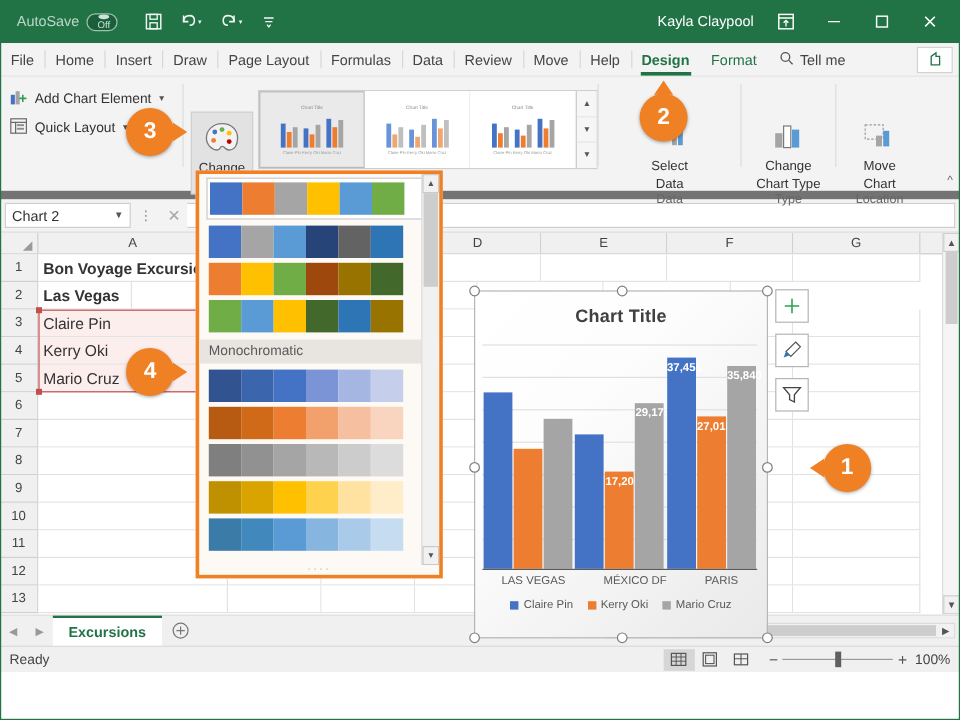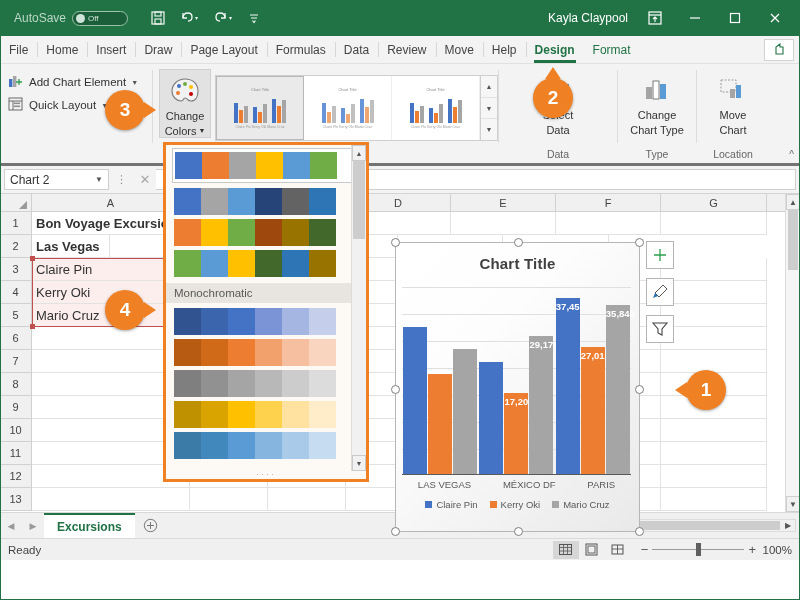--- a/index.html
+++ b/index.html
@@ -13,22 +13,22 @@
   }
 
   
   #titlebar {
     height:36px; background:#217346; color:#fff;
     display:flex; align-items:center; position:relative;
   }
   .autosave { display:flex; align-items:center; gap:6px; margin-left:14px; }
   .autosave-label { color:#bcd8c8; font-size:12px; }
   .toggle {
-    width:56px; height:15px; border-radius:8px; border:1px solid #9cc2ad;
-    background:#1b5e3a; position:relative; display:flex; align-items:center;
+    width:26px; height:15px; border-radius:8px; border:1px solid #9cc2ad;
+    background:#1b5e3a; position:relative; display:flex; align-items:center;flex-direction:column;
   }
   .toggle .knob { width:9px; height:9px; border-radius:50%; background:#cfe3d8; margin-left:3px; }
   .toggle .offtxt { font-size:8px; color:#cfe3d8; margin-left:3px; }
   .qat { display:flex; align-items:center; gap:14px; margin-left:22px; }
   .qat-btn { color:#fff; opacity:.95; display:flex; align-items:center; }
   #win-title {
     position:absolute; left:0; right:0; text-align:center;
     font-size:12.5px; color:#fff; pointer-events:none;
   }
   #user-area {
@@ -57,35 +57,36 @@
   .tab.ctx { color:#217346; }
   #tellme { display:flex; align-items:center; gap:5px; padding:0 9px; color:#444; font-size:12px; }
   #share-btn {
     margin-left:auto; margin-right:6px; align-self:center;
     width:30px; height:22px; border:1px solid #d2d2d2; background:#fff;
     display:flex; align-items:center; justify-content:center;
   }
 
   
   #ribbon {
-    height:102px; background:#f3f3f3; border-bottom:3px solid #737373;
+    height:102px; background:#f3f3f3; border-bottom:7px solid #737373;
     display:flex; position:relative;
   }
   .rgroup { position:relative; display:flex; flex-direction:column; height:100%; }
   .rgroup .gbody { flex:1; display:flex; align-items:flex-start; padding-top:5px; }
   .gtitle { font-size:10.5px; color:#666; text-align:center; padding-bottom:3px; }
   .gsep { width:1px; background:#dcdcdc; margin:6px 0 20px 0; }
 
   .stacked { display:flex; flex-direction:column; gap:5px; padding:4px 8px 0 8px; }
   .sbtn { display:flex; align-items:center; gap:5px; font-size:11.5px; color:#333; white-space:nowrap; }
 
   .bigbtn {
     width:64px; display:flex; flex-direction:column; align-items:center;
     gap:2px; font-size:11px; color:#333; text-align:center; line-height:1.15;
     padding-top:4px;
+    margin-top:24px;
   }
   .bigbtn.sel { background:#e2e2e2; border:1px solid #d0d0d0; }
   .bigicon { height:34px; display:flex; align-items:center; justify-content:center; }
 
   
   #style-gallery {
     display:flex; align-items:stretch; border:1px solid #cfcfcf; background:#fff;
     margin:6px 0 0 4px; height:66px;
   }
   .thumb {
@@ -392,20 +393,29 @@
     </div>
   <div class="tab sep">
       <span>Help</span>
     </div>
   <div class="tab sep active">
       <span>Design</span>
     </div>
   <div class="tab ctx">
       <span>Format</span>
     </div>
+  <div id="tellme">
+    <span>
+      <svg width="13" height="13" viewBox="0 0 13 13">
+          <circle cx="5.5" cy="5.5" r="3.6" fill="none" stroke="#555" stroke-width="1.1"></circle>
+          <path d="M8.3 8.3 L11.5 11.5" stroke="#555" stroke-width="1.1"></path>
+        </svg>
+    </span>
+    <span>Tell me</span>
+  </div>
   <div id="share-btn">
     <svg width="13" height="13" viewBox="0 0 13 13">
         <path d="M3 11 L3 4 L7 1 L7 4 L10 4 L10 11 Z" fill="none" stroke="#217346" stroke-width="1.1"></path>
       </svg>
   </div>
 </div>
 
 <div id="ribbon">
 
   <div class="rgroup" style="width:152px;">

